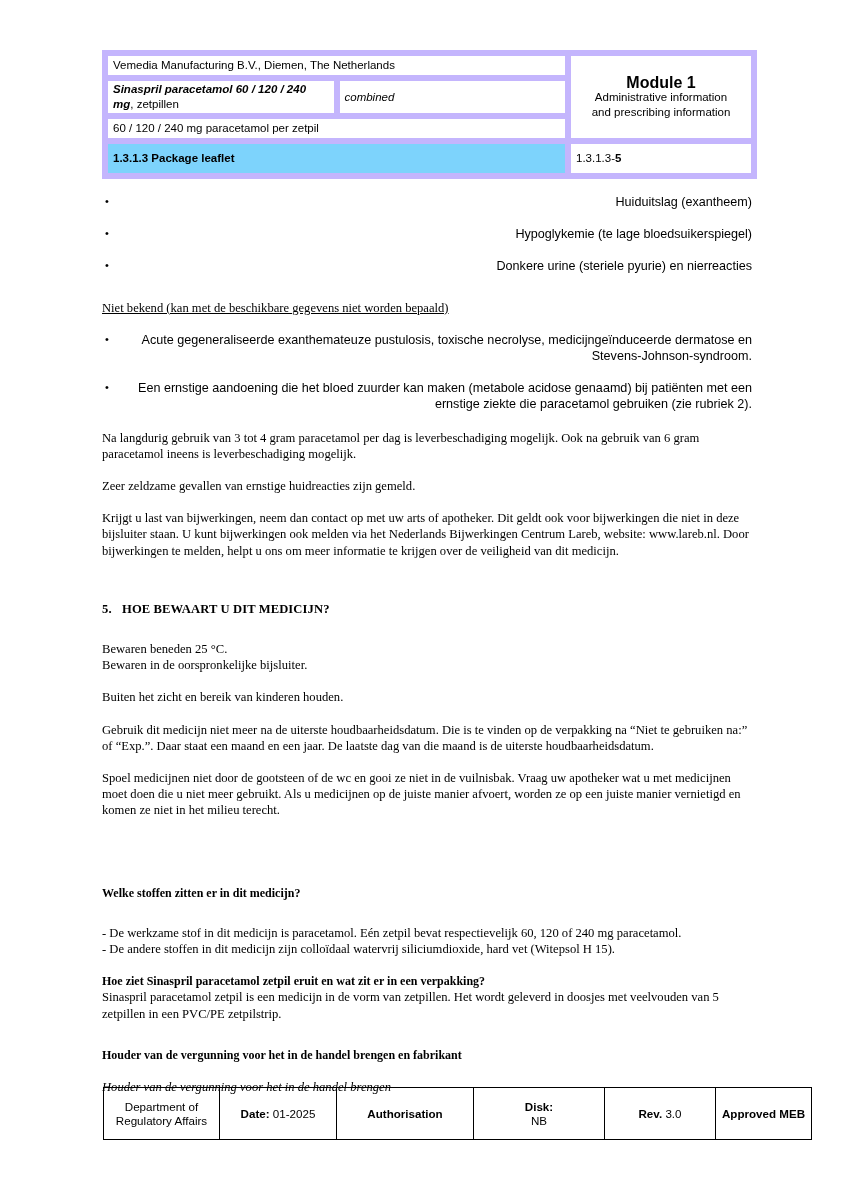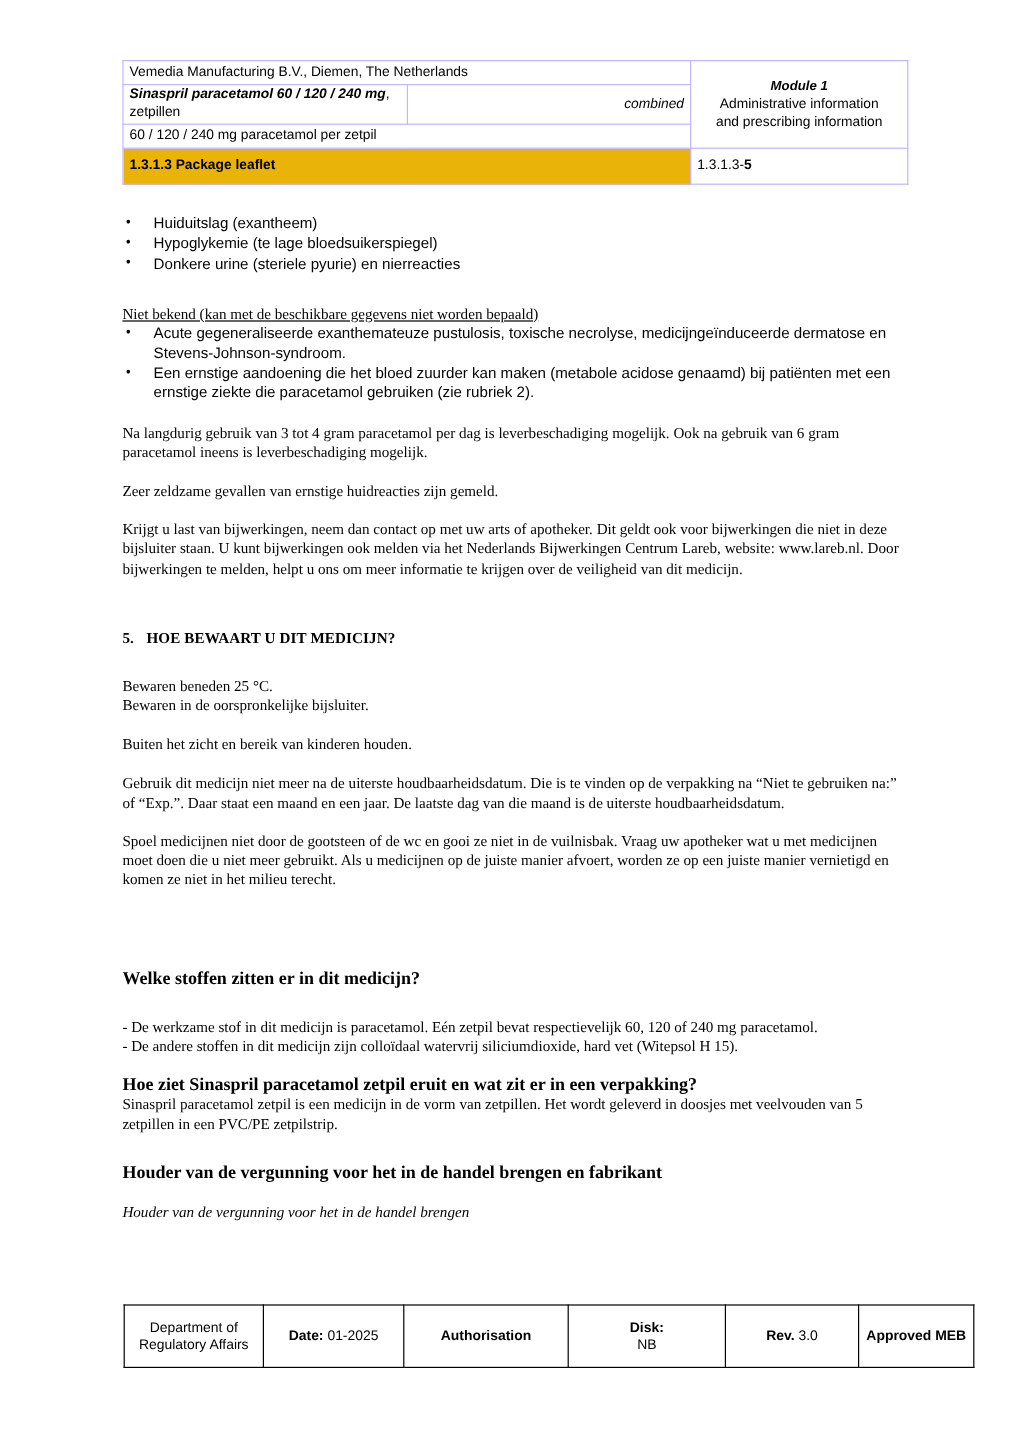--- a/index.html
+++ b/index.html
@@ -25,61 +25,60 @@
   
   .hdr-table {
     position: absolute;
     left: 102px;
     top: 50px;
     width: 655px;
     border-collapse: collapse;
     table-layout: fixed;
   }
   .hdr-table td {
-    border: 1px solid #c4b5fd;
+    border: 6px solid #c4b5fd;
     padding: 1px 5px;
     font-size: 11.5px;
     line-height: 15px;
     vertical-align: middle;
   }
   .hdr-left-1, .hdr-left-2a, .hdr-left-3 { height: 17px; }
   .hdr-combined {
     width: 80px;
     font-style: italic;
-    text-align: right;
+    text-align: left;
     font-size: 11.5px;
   }
   .hdr-prodname {
     font-weight: bold;
     font-style: italic;
     font-size: 11.5px;
   }
   .hdr-prodname .plain {
     font-weight: normal;
     font-style: normal;
   }
   .hdr-grey {
-    background: #eab308;
+    background: #7dd3fc;
     font-weight: bold;
     font-size: 16px;
     height: 27px;
     padding-left: 6px;
     margin-left: 36px;
   }
   .hdr-right {
     width: 170px;
     text-align: center;
     vertical-align: middle;
     font-size: 11.5px;
     line-height: 14.5px;
   }
   .hdr-right .mod-title {
     font-weight: bold;
-    font-size: 11px;
-    font-style: italic;
+    font-size: 16px;
   }
   .hdr-right-2 {
     text-align: left;
     vertical-align: middle;
     font-size: 12.5px;
   }
   .hdr-right-2 b { font-weight: bold; }
 
   
   .content {
@@ -100,22 +99,23 @@
   .gap-xl { height: 33px; }
 
   ul.blist {
     margin: 0;
     padding: 0;
     list-style: none;
   }
   ul.blist li {
     position: relative;
     padding-left: 26px;
-    margin: 0 0 1px 0;
+    margin: 16px 0 1px 0;
     line-height: 16.2px;
+    text-align: right;
   }
   ul.blist li::before {
     content: "\2022";
     position: absolute;
     left: 3px;
     top: -1px;
     font-size: 11px;
   }
   .uhead {
     text-decoration: underline;
@@ -127,21 +127,21 @@
     font-weight: bold;
     font-size: 12.6px;
     letter-spacing: 0.1px;
   }
   .sec-head .num {
     display: inline-block;
     width: 20px;
   }
   .sub-head {
     font-weight: bold;
-    font-size: 15px;
+    font-size: 12px;
   }
 
   
   .ftr-table {
     position: absolute;
     left: 103px;
     top: 1087px;
     width: 666px;
     border-collapse: collapse;
     table-layout: fixed;

